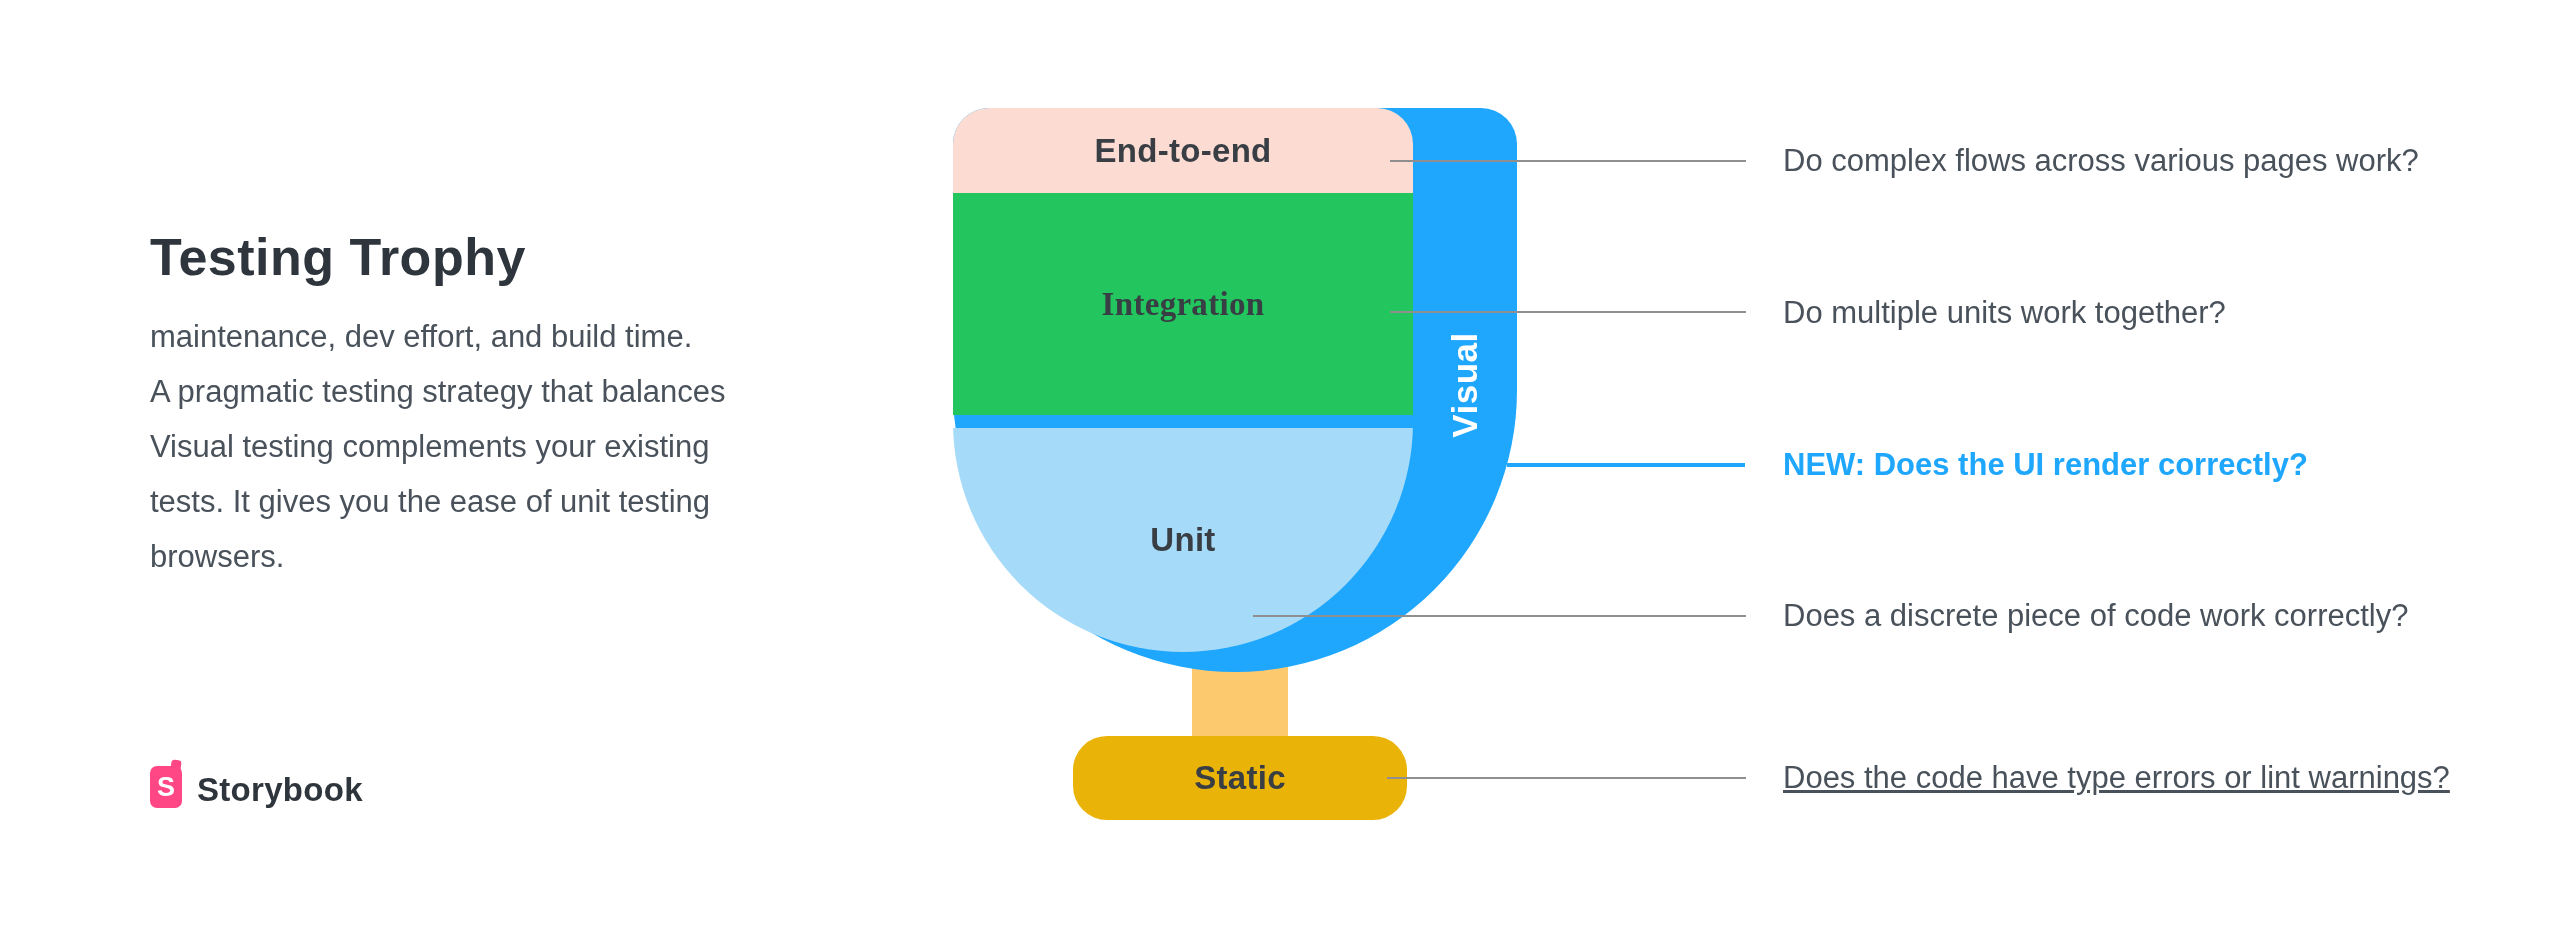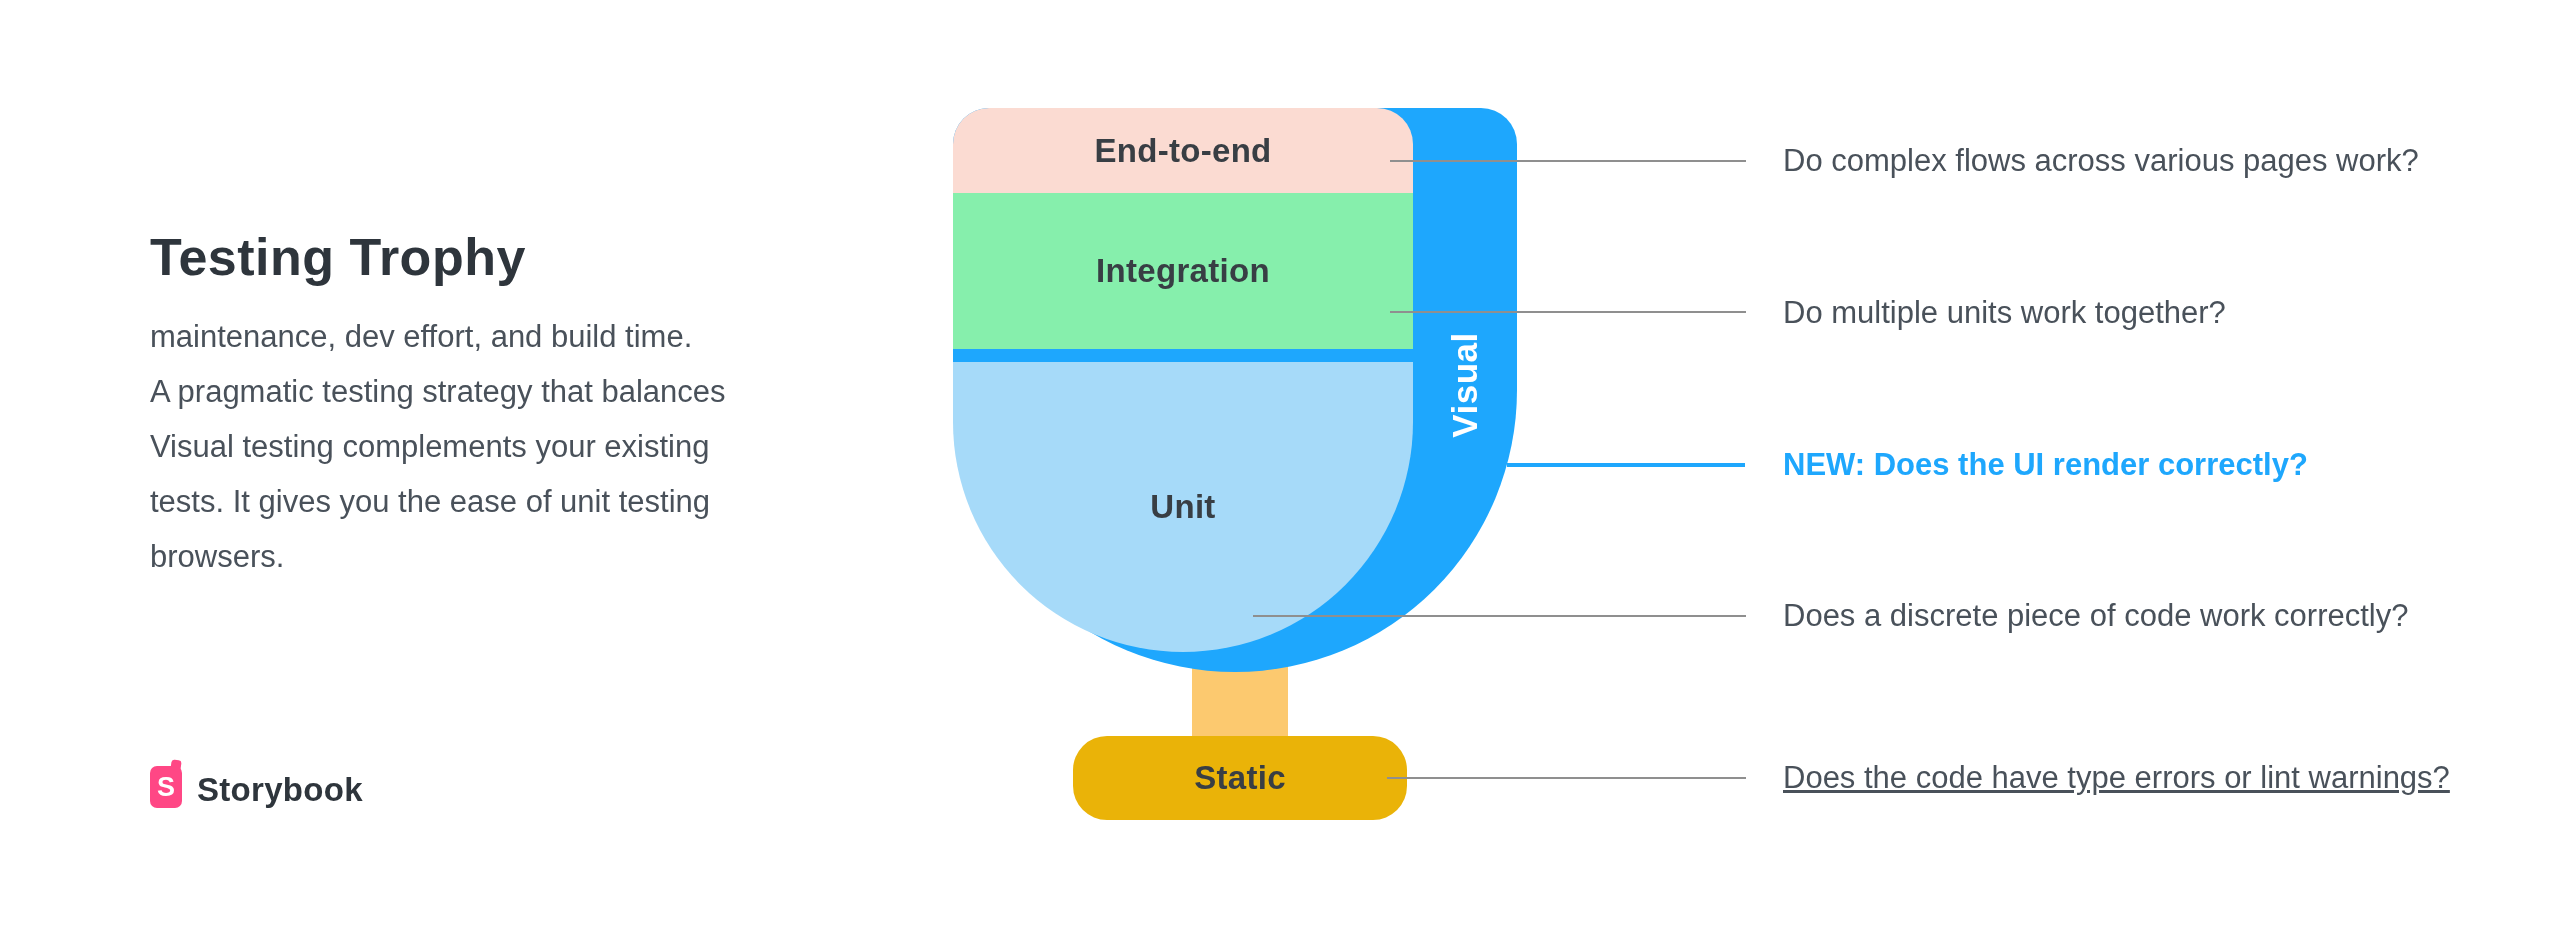--- a/index.html
+++ b/index.html
@@ -32,21 +32,21 @@
     position:absolute;left:953px;top:108px;width:564px;height:564px;
     background:#1EA7FD;border-radius:36px 36px 282px 282px;z-index:2;
   }
   .cup{
     position:absolute;left:953px;top:108px;width:460px;height:544px;
     border-radius:36px 36px 230px 230px;overflow:hidden;z-index:3;
     display:flex;flex-direction:column;
   }
   .sec{display:flex;align-items:center;justify-content:center;}
   .sec-e2e{height:85px;background:#FBDBD2;}
-  .sec-int{height:156px;background:#86efac;}
+  .sec-int{height:222px;background:#22c55e;font-family:Liberation Serif, serif;}
   .sec-unit{flex:1;background:#A6DAF9;margin-top:13px;}
   .sec-label{font-size:33px;font-weight:700;color:#383E44;letter-spacing:.3px;}
   .stem{position:absolute;left:1192px;top:600px;width:96px;height:160px;background:#FCC96F;z-index:1;}
   .base{
     position:absolute;left:1073px;top:736px;width:334px;height:84px;
     background:#eab308;border-radius:34px;z-index:2;
     display:flex;align-items:center;justify-content:center;
   }
   .visual-label{
     position:absolute;left:1465px;top:385px;z-index:4;

